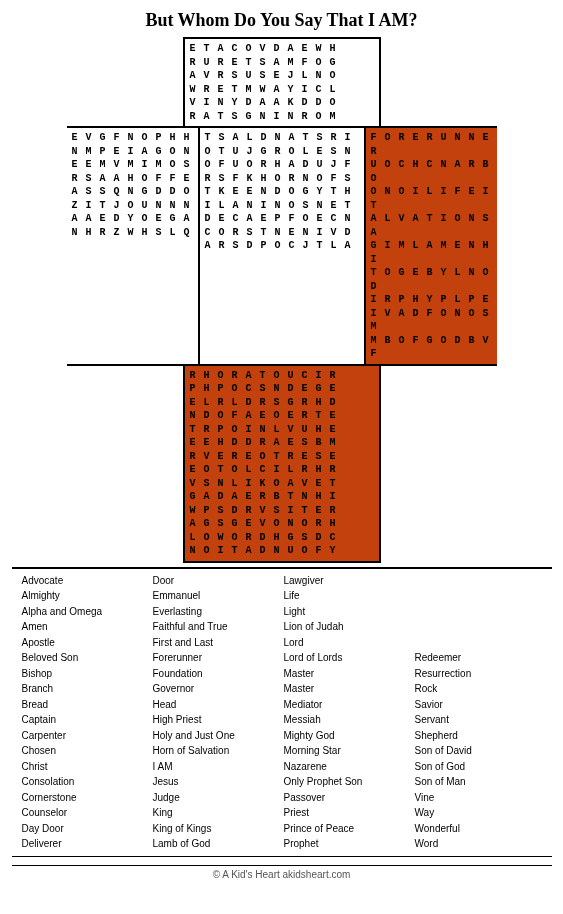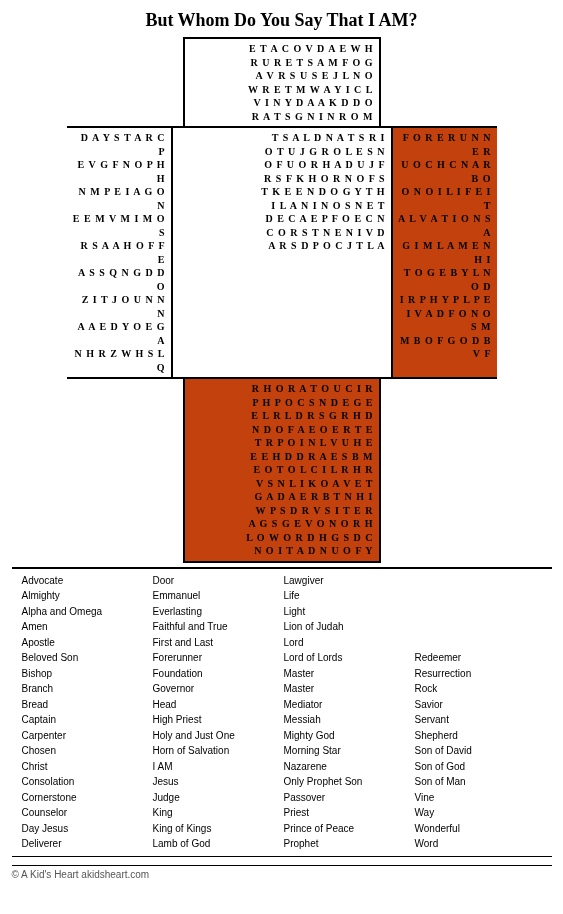--- a/index.html
+++ b/index.html
@@ -13,25 +13,25 @@
       align-items: center;
     }
     #page-title {
       font-size: 18px;
       font-weight: bold;
       text-align: left;
       margin: 10px 0 6px 0;
       font-family: Georgia, serif;
     }
     .word-grid {
-      font-family: Liberation Serif, serif;
+      font-family: Liberation Mono, monospace;
       font-size: 10px;
       font-weight: bold;
       line-height: 1.35;
-      text-align: right;
+      text-align: left;
       letter-spacing: 1px;
       padding: 3px 5px;
     }
     .word-list-section {
       width: 540px;
       margin: 4px auto;
       border-top: 2px solid #000;
       border-bottom: 1px solid #000;
       padding: 4px 10px;
     }
@@ -47,21 +47,21 @@
       flex-direction: column;
       justify-content: flex-end;
     }
     .word-item {
       font-size: 10px;
       line-height: 1.55;
       white-space: nowrap;
     }
     .footer {
       font-size: 10px;
-      text-align: left;
+      text-align: center;
       color: #555;
       margin-top: 4px;
       border-top: 1px solid #000;
       width: 540px;
       padding-top: 3px;
     }
     
     .cross-wrapper {
       position: relative;
       width: 430px;
@@ -81,21 +81,21 @@
       width: 430px;
       border-top: 2.5px solid #000;
       border-bottom: 2.5px solid #000;
     }
     .left-piece {
       flex: 1;
       border-right: 2.5px solid #000;
       background: #fff;
     }
     .center-piece {
-      width: 218px;
+      width: 164px;
       background: #fff;
       border-left: none;
       border-right: none;
       flex-shrink: 0;
       border-radius: 18px;
     }
     .right-piece {
       flex: 1;
       border-left: 2.5px solid #000;
       background: #c2410c;
@@ -121,21 +121,20 @@
         <div>A V R S U S E J L N O</div>
         <div>W R E T M W A Y I C L</div>
         <div>V I N Y D A A K D D O</div>
         <div>R A T S G N I N R O M</div>
       </div>
   </div>
 
   <div class="middle-row">
     <div class="left-piece">
       <div class="word-grid" id="left-grid">
-          <div>D A Y S T A R C P</div>
           <div>E V G F N O P H H</div>
           <div>N M P E I A G O N</div>
           <div>E E M V M I M O S</div>
           <div>R S A A H O F F E</div>
           <div>A S S Q N G D D O</div>
           <div>Z I T J O U N N N</div>
           <div>A A E D Y O E G A</div>
           <div>N H R Z W H S L Q</div>
         </div>
     </div>
@@ -168,20 +167,21 @@
   </div>
 
   <div class="bottom-piece">
     <div class="word-grid" id="bottom-grid">
         <div>R H O R A T O U C I R</div>
         <div>P H P O C S N D E G E</div>
         <div>E L R L D R S G R H D</div>
         <div>N D O F A E O E R T E</div>
         <div>T R P O I N L V U H E</div>
         <div>E E H D D R A E S B M</div>
+        <div>R V E R E O T R E S E</div>
         <div>E O T O L C I L R H R</div>
         <div>V S N L I K O A V E T</div>
         <div>G A D A E R B T N H I</div>
         <div>W P S D R V S I T E R</div>
         <div>A G S G E V O N O R H</div>
         <div>L O W O R D H G S D C</div>
         <div>N O I T A D N U O F Y</div>
       </div>
   </div>
 </div>
@@ -198,21 +198,21 @@
         <div class="word-item">Bishop</div>
         <div class="word-item">Branch</div>
         <div class="word-item">Bread</div>
         <div class="word-item">Captain</div>
         <div class="word-item">Carpenter</div>
         <div class="word-item">Chosen</div>
         <div class="word-item">Christ</div>
         <div class="word-item">Consolation</div>
         <div class="word-item">Cornerstone</div>
         <div class="word-item">Counselor</div>
-        <div class="word-item">Day Jesus</div>
+        <div class="word-item">Day Door</div>
         <div class="word-item">Deliverer</div>
       </div>
       <div class="word-col">
         <div class="word-item">Door</div>
         <div class="word-item">Emmanuel</div>
         <div class="word-item">Everlasting</div>
         <div class="word-item">Faithful and True</div>
         <div class="word-item">First and Last</div>
         <div class="word-item">Forerunner</div>
         <div class="word-item">Foundation</div>

